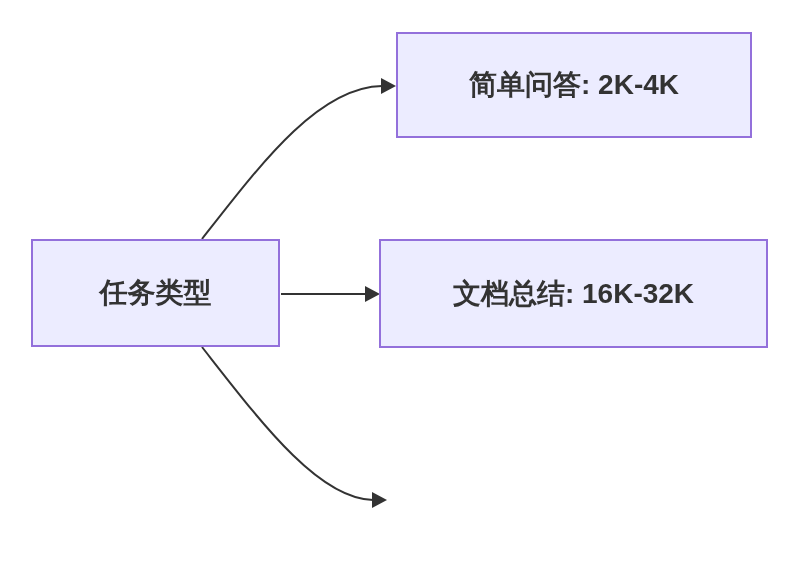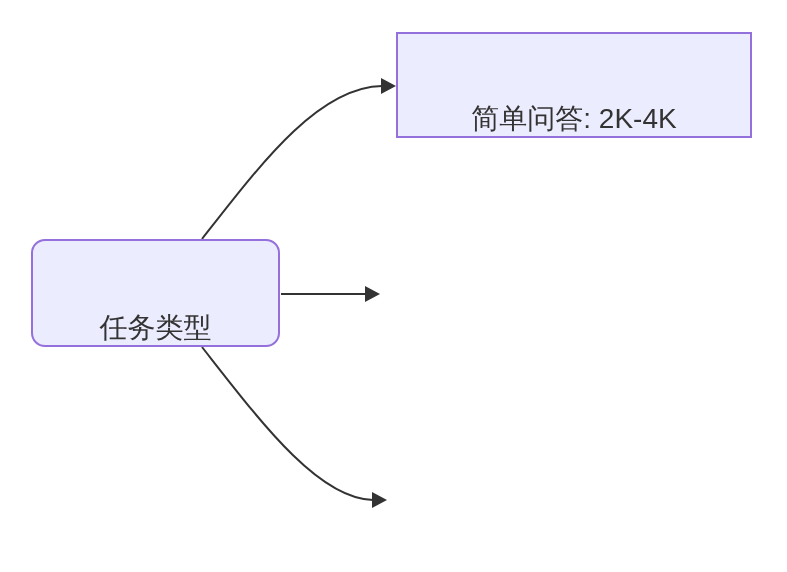--- a/index.html
+++ b/index.html
@@ -31,31 +31,32 @@
   }
   .edge-arrowhead {
     fill: var(--edge);
     stroke: none;
   }
   .node {
     position: absolute;
     background: var(--node-fill);
     border: 2px solid var(--node-border);
     display: flex;
-    align-items: flex-end;
+    align-items: center;
     justify-content: center;
     text-align: center;
+    font-weight: bold;
   }
   .node-label {
     color: var(--text);
     font-size: 28px;
     line-height: 1.2;
     white-space: nowrap;
   }
-  .node-root   { left: 31px;  top: 239px; width: 249px; height: 108px; border-radius: 14px; }
+  .node-root   { left: 31px;  top: 239px; width: 249px; height: 108px; }
   .node-top    { left: 396px; top: 32px;  width: 356px; height: 106px; }
   .node-middle { left: 379px; top: 239px; width: 389px; height: 109px; }
   .node-bottom { left: 386px; top: 446px; width: 375px; height: 107px; }
 </style>
 </head>
 <body style="background: rgb(255, 255, 255);">
 
 <div class="canvas">
 
   <svg class="edges-layer" viewBox="0 0 787 572" xmlns="http://www.w3.org/2000/svg">
@@ -71,15 +72,18 @@
   </svg>
 
   <div class="node node-root">
     <span class="node-label">任务类型</span>
   </div>
 
   <div class="node node-top">
     <span class="node-label">简单问答: 2K-4K</span>
   </div>
 
+  <div class="node node-middle">
+    <span class="node-label">文档总结: 16K-32K</span>
+  </div>
 
 
 </div>
 
 </body></html>

